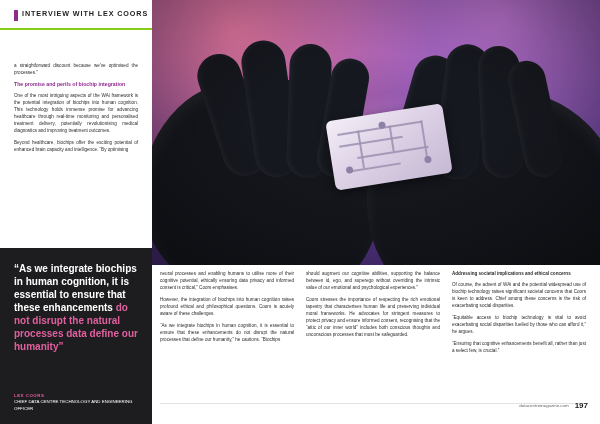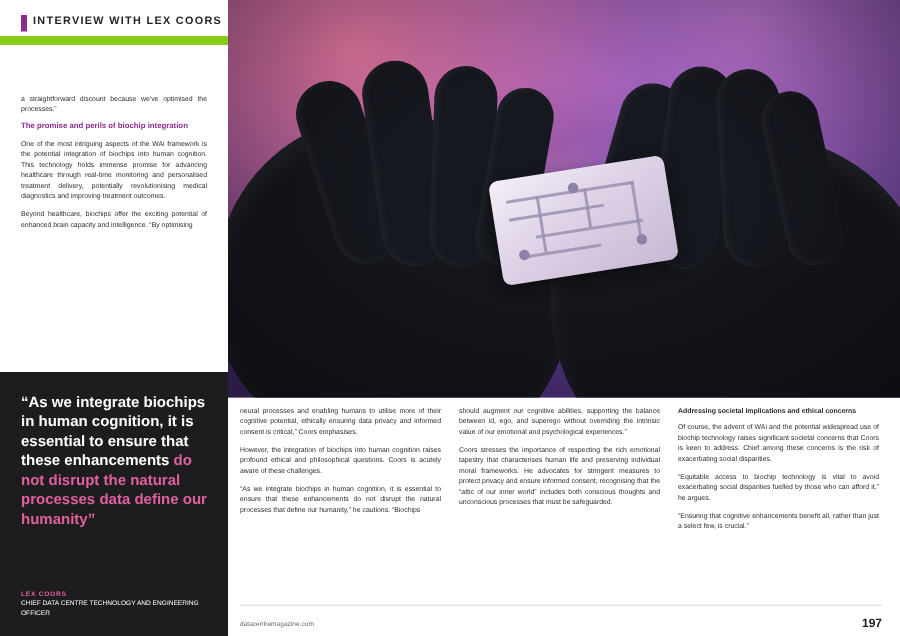--- a/index.html
+++ b/index.html
@@ -21,21 +21,21 @@
   }
 
   
   .header-bar {
     position: absolute;
     left: 0;
     top: 0;
     width: 152px;
     height: 30px;
     background: #ffffff;
-    border-bottom: 6px solid #84cc16;
+    border-bottom: 2px solid #84cc16;
     box-sizing: border-box;
   }
   .header-title {
     position: absolute;
     left: 22px;
     top: 9px;
     font-size: 7.2px;
     letter-spacing: 0.9px;
     font-weight: bold;
     color: #222222;
@@ -241,24 +241,24 @@
     margin: 0 0 5px 0;
   }
   .col .subhead {
     margin-bottom: 4px;
   }
 
   
   .footer {
     position: absolute;
     left: 160px;
-    bottom: 4px;
+    bottom: 14px;
     width: 428px;
     display: flex;
-    justify-content: space-between;
+    justify-content: flex-end;
     align-items: center;
     gap: 6px;
   }
   .footer-url {
     font-size: 4.4px;
     color: #666666;
   }
   .footer-page {
     font-size: 8px;
     font-weight: bold;

